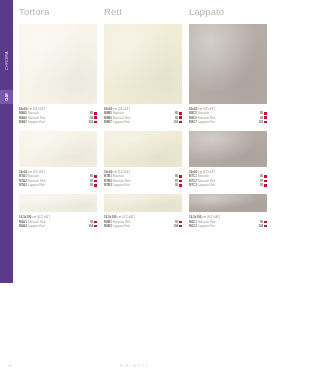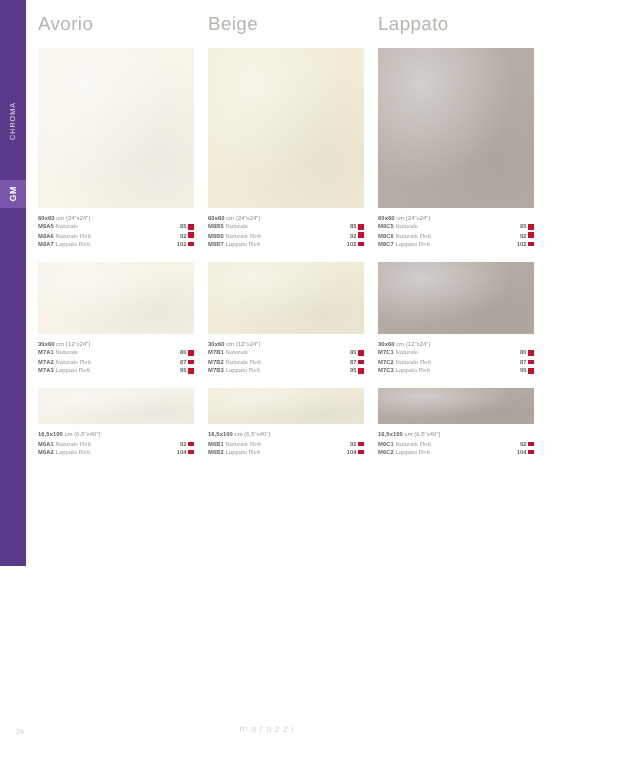--- a/index.html
+++ b/index.html
@@ -183,21 +183,21 @@
   <div class="sidebar">
     <div class="sidebar-label">CHROMA</div>
     <div class="sidebar-tab">
       <span>GM</span>
     </div>
   </div>
 
   <div class="content">
     <div class="columns" id="columns-root">
         <div class="column">
-          <div class="col-title">Avorio</div>
+          <div class="col-title">Tortora</div>
           <div class="swatch-block">
             <div class="swatch h-big" style="background: rgb(247, 244, 234);"></div>
             <div class="spec-list">
               <div class="spec-head"><b>60x60</b><span> cm (24"x24")</span></div>
               <div class="spec-row">
                 <span class="spec-code"><b>M8A5</b><span> Naturale</span></span>
                 <span class="spec-fill"></span>
                 <span class="spec-price">85</span>
                 <span class="spec-dot" style="background: rgb(200, 16, 46);"></span>
               </div>
@@ -252,21 +252,21 @@
               <div class="spec-row">
                 <span class="spec-code"><b>M6A2</b><span> Lappato Rett.</span></span>
                 <span class="spec-fill"></span>
                 <span class="spec-price">104</span>
                 <span class="spec-dot" style="background: rgb(200, 16, 46);"></span>
               </div>
             </div>
           </div>
         </div>
         <div class="column">
-          <div class="col-title">Beige</div>
+          <div class="col-title">Rett</div>
           <div class="swatch-block">
             <div class="swatch h-big" style="background: rgb(240, 236, 214);"></div>
             <div class="spec-list">
               <div class="spec-head"><b>60x60</b><span> cm (24"x24")</span></div>
               <div class="spec-row">
                 <span class="spec-code"><b>M8B5</b><span> Naturale</span></span>
                 <span class="spec-fill"></span>
                 <span class="spec-price">85</span>
                 <span class="spec-dot" style="background: rgb(200, 16, 46);"></span>
               </div>

